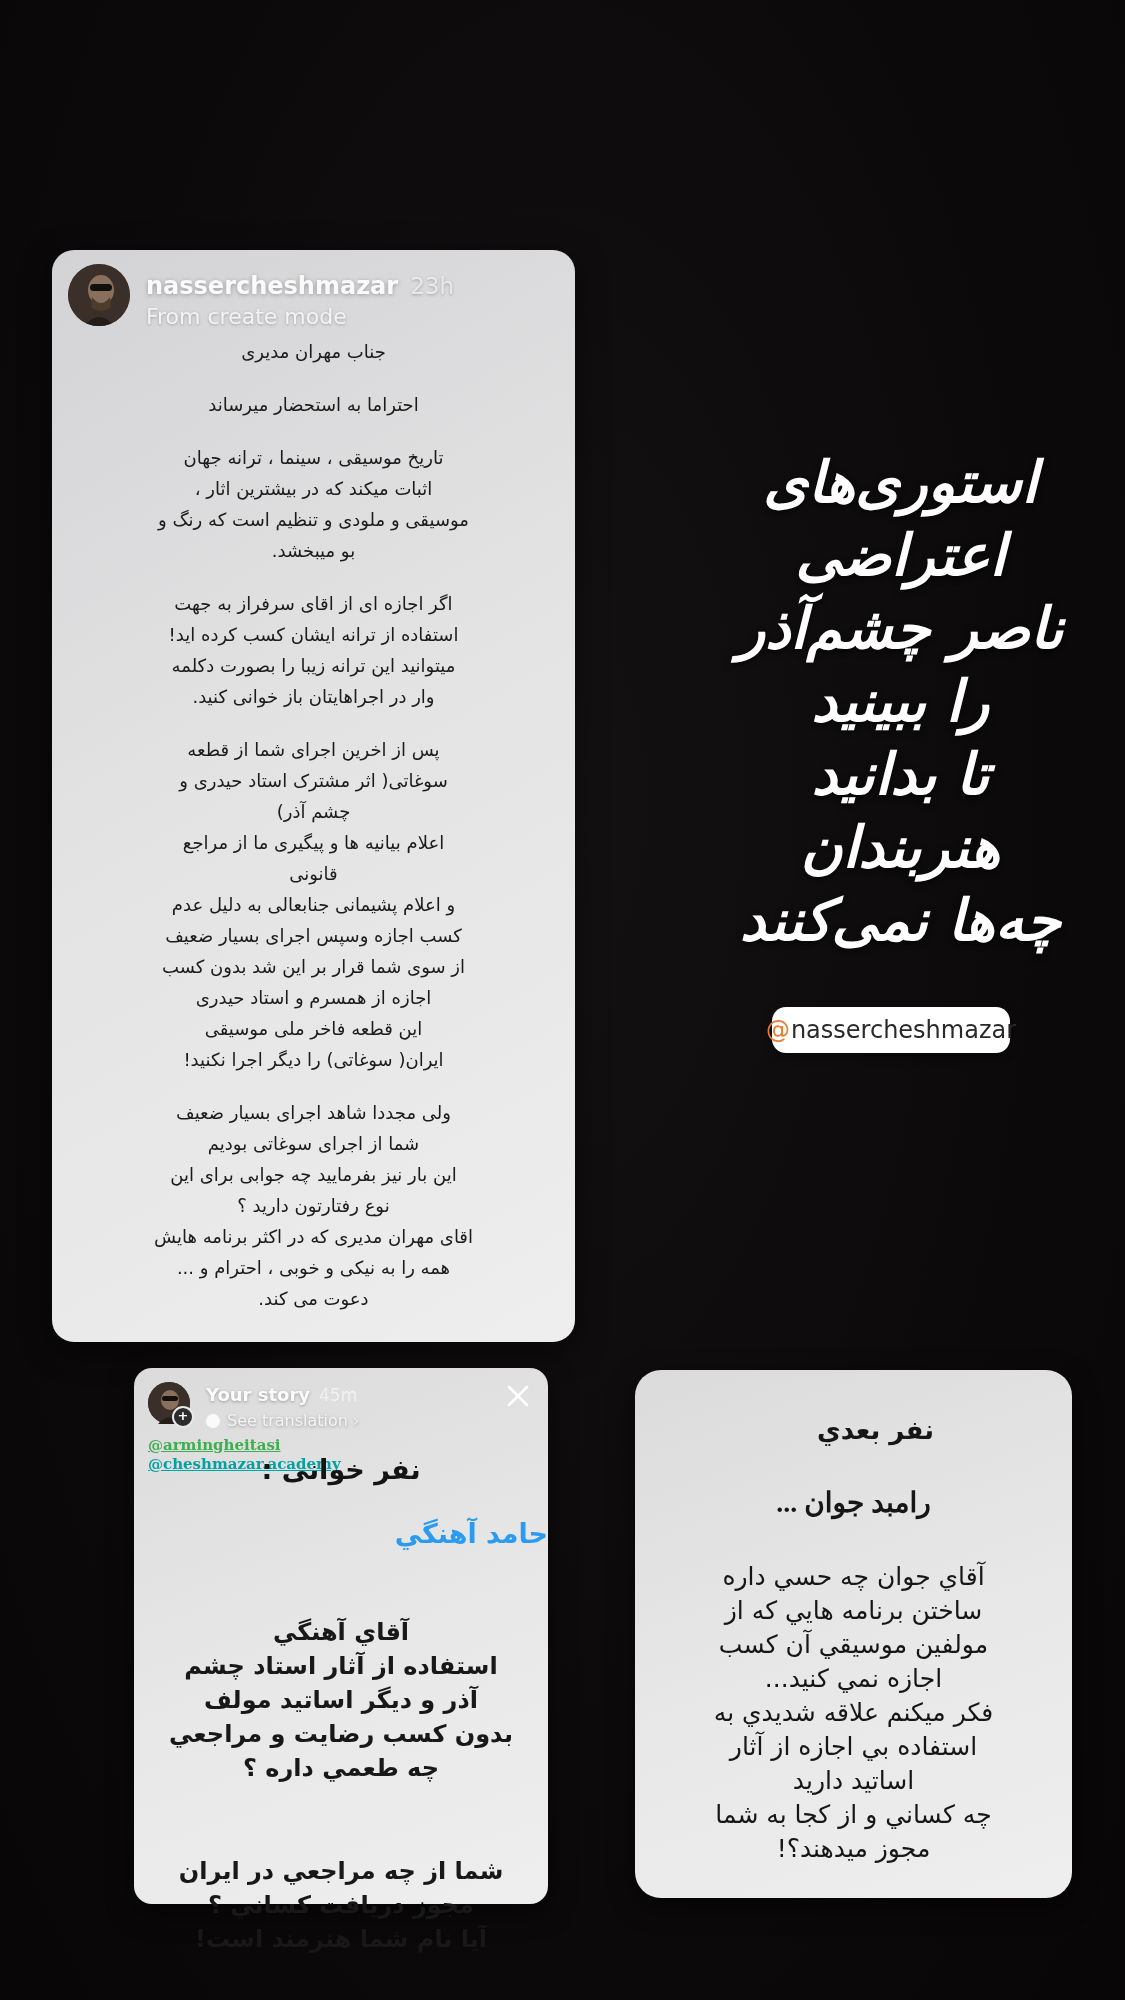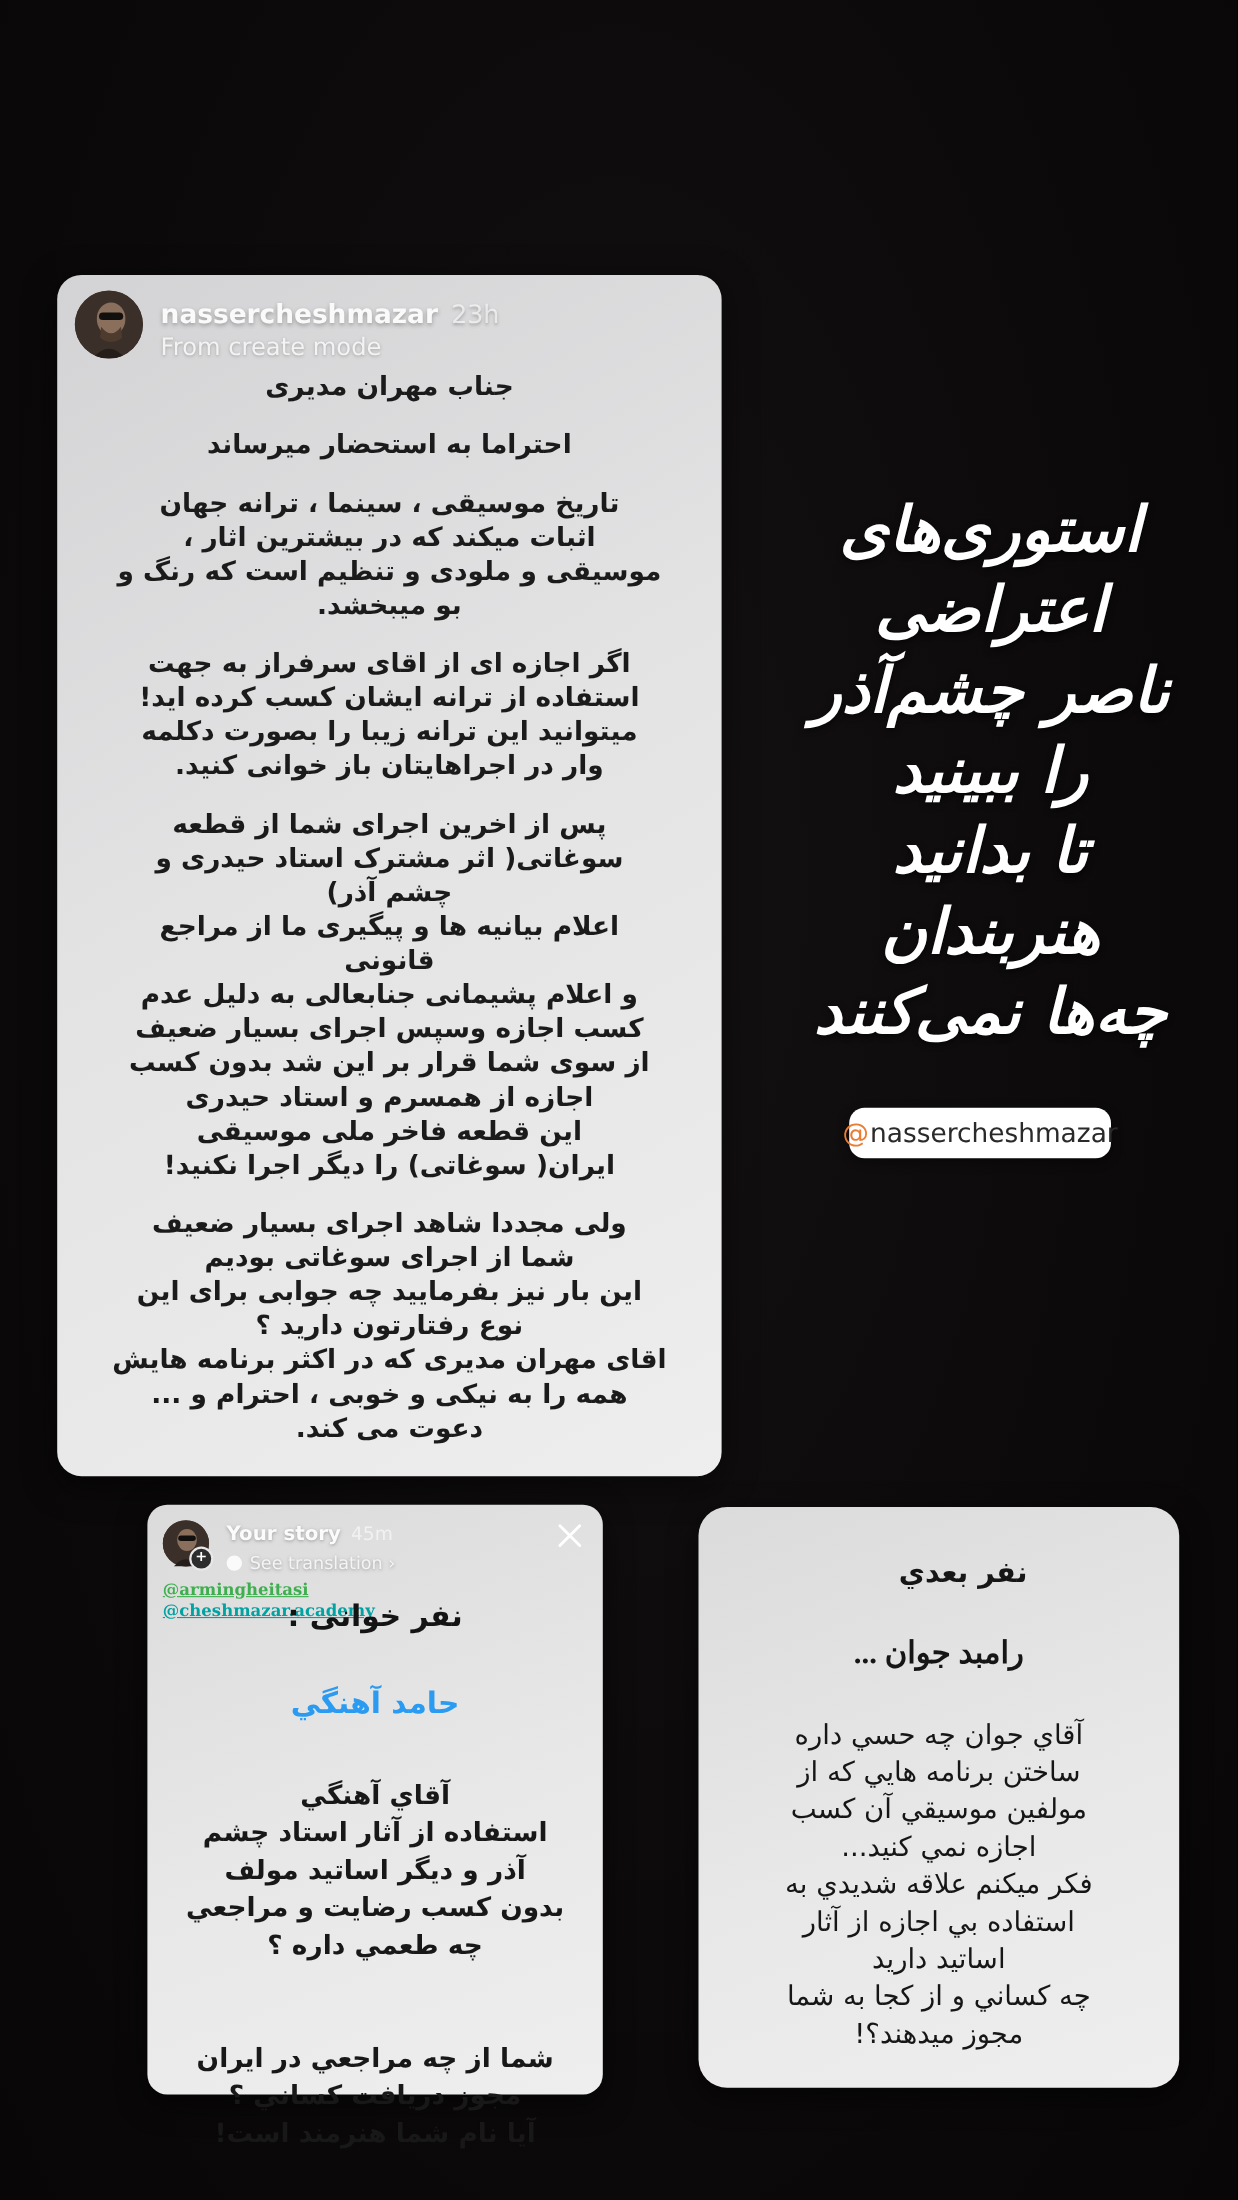--- a/index.html
+++ b/index.html
@@ -3,37 +3,37 @@
 <meta charset="utf-8">
 <style>
   html,body{margin:0;padding:0;background:#000;}
   .canvas{
     position:relative;width:1125px;height:2000px;overflow:hidden;
     background:radial-gradient(ellipse at 50% 40%, #141112 0%, #0b0909 65%, #080607 100%);
     font-family:"DejaVu Sans", sans-serif;
   }
   
   .big-card{
-    position:absolute;left:52px;top:250px;width:604px;height:1092px;
+    position:absolute;left:52px;top:250px;width:523px;height:1092px;
     border-radius:22px;background:linear-gradient(150deg,#d3d2d4 0%,#e4e3e4 45%,#efeeee 100%);
     box-shadow:0 8px 30px rgba(0,0,0,.5);
   }
   .bc-avatar{
     position:absolute;left:16px;top:14px;width:62px;height:62px;border-radius:50%;
     background:radial-gradient(circle at 45% 35%, #7d6a58 0%, #4a3c33 45%, #201a17 100%);
     overflow:hidden;
   }
   .bc-avatar svg, .lc-avatar svg{display:block;width:100%;height:100%;}
   .bc-user-row{position:absolute;left:94px;top:22px;white-space:nowrap;}
   .bc-user{font-size:24px;font-weight:700;color:#fafafa;text-shadow:0 1px 4px rgba(80,80,80,.45);}
   .bc-time{font-size:23px;font-weight:400;color:rgba(250,250,250,.72);margin-left:12px;text-shadow:0 1px 3px rgba(80,80,80,.4);}
   .bc-sub{position:absolute;left:94px;top:54px;font-size:22px;color:#f3f3f3;text-shadow:0 1px 3px rgba(80,80,80,.4);}
   .bc-body{
     position:absolute;left:22px;right:22px;top:86px;
-    text-align:center;color:#1b1b1b;font-weight:700;font-size:24px;line-height:31px;
+    text-align:center;color:#1b1b1b;font-weight:400;font-size:18px;line-height:31px;
   }
   .bc-body p{margin:0 0 22px 0;white-space:pre-line;}
   
   .headline{
     position:absolute;left:676px;top:446px;width:449px;
     text-align:center;color:#ffffff;font-size:57px;line-height:73px;
     font-weight:700;font-style:italic;white-space:pre-line;
     text-shadow:0 2px 6px rgba(0,0,0,.6);
   }
   
@@ -70,21 +70,21 @@
   .lc-trans-row{position:absolute;left:72px;top:43px;display:flex;align-items:center;gap:7px;}
   .lc-trans-dot{width:14px;height:14px;border-radius:50%;background:rgba(255,255,255,.85);}
   .lc-trans{font-size:16px;color:#f4f4f4;text-shadow:0 1px 3px rgba(90,90,90,.5);}
   .lc-mentions{position:absolute;left:14px;top:68px;font-family:"DejaVu Serif", serif;font-weight:700;font-size:15px;line-height:19px;}
   .lc-mentions a{display:block;text-decoration:underline;cursor:pointer;}
   .m-green{color:#3daf4e;}
   .m-teal{color:#00a2a2;}
   .lc-close{position:absolute;right:14px;top:12px;width:32px;height:32px;cursor:pointer;}
   .lc-close svg{display:block;}
   .lc-heading{position:absolute;left:0;right:0;top:86px;text-align:center;font-size:27px;font-weight:700;color:#141414;}
-  .lc-name{position:absolute;left:0;right:0;top:165px;text-align:center;font-size:27px;font-weight:700;color:#2b9bf2;cursor:pointer;}
+  .lc-name{position:absolute;left:0;right:0;top:150px;font-size:27px;font-weight:700;color:#2b9bf2;cursor:pointer;}
   .lc-body{position:absolute;left:12px;right:12px;top:213px;text-align:center;font-size:24px;line-height:34px;font-weight:700;color:#181818;white-space:pre-line;}
   .lc-body2{margin-top:35px;white-space:pre-line;}
   
   .rc-title{position:absolute;left:0;right:0;top:45px;text-align:center;font-size:26px;font-weight:700;color:#161616;padding-left:44px;}
   .rc-name{position:absolute;left:0;right:0;top:116px;text-align:center;font-size:28px;font-weight:700;color:#161616;font-family:Liberation Serif, serif;}
   .rc-body{position:absolute;left:14px;right:14px;top:190px;text-align:center;font-size:25px;line-height:34px;font-weight:400;color:#161616;white-space:pre-line;}
 </style>
 </head>
 <body>
 

